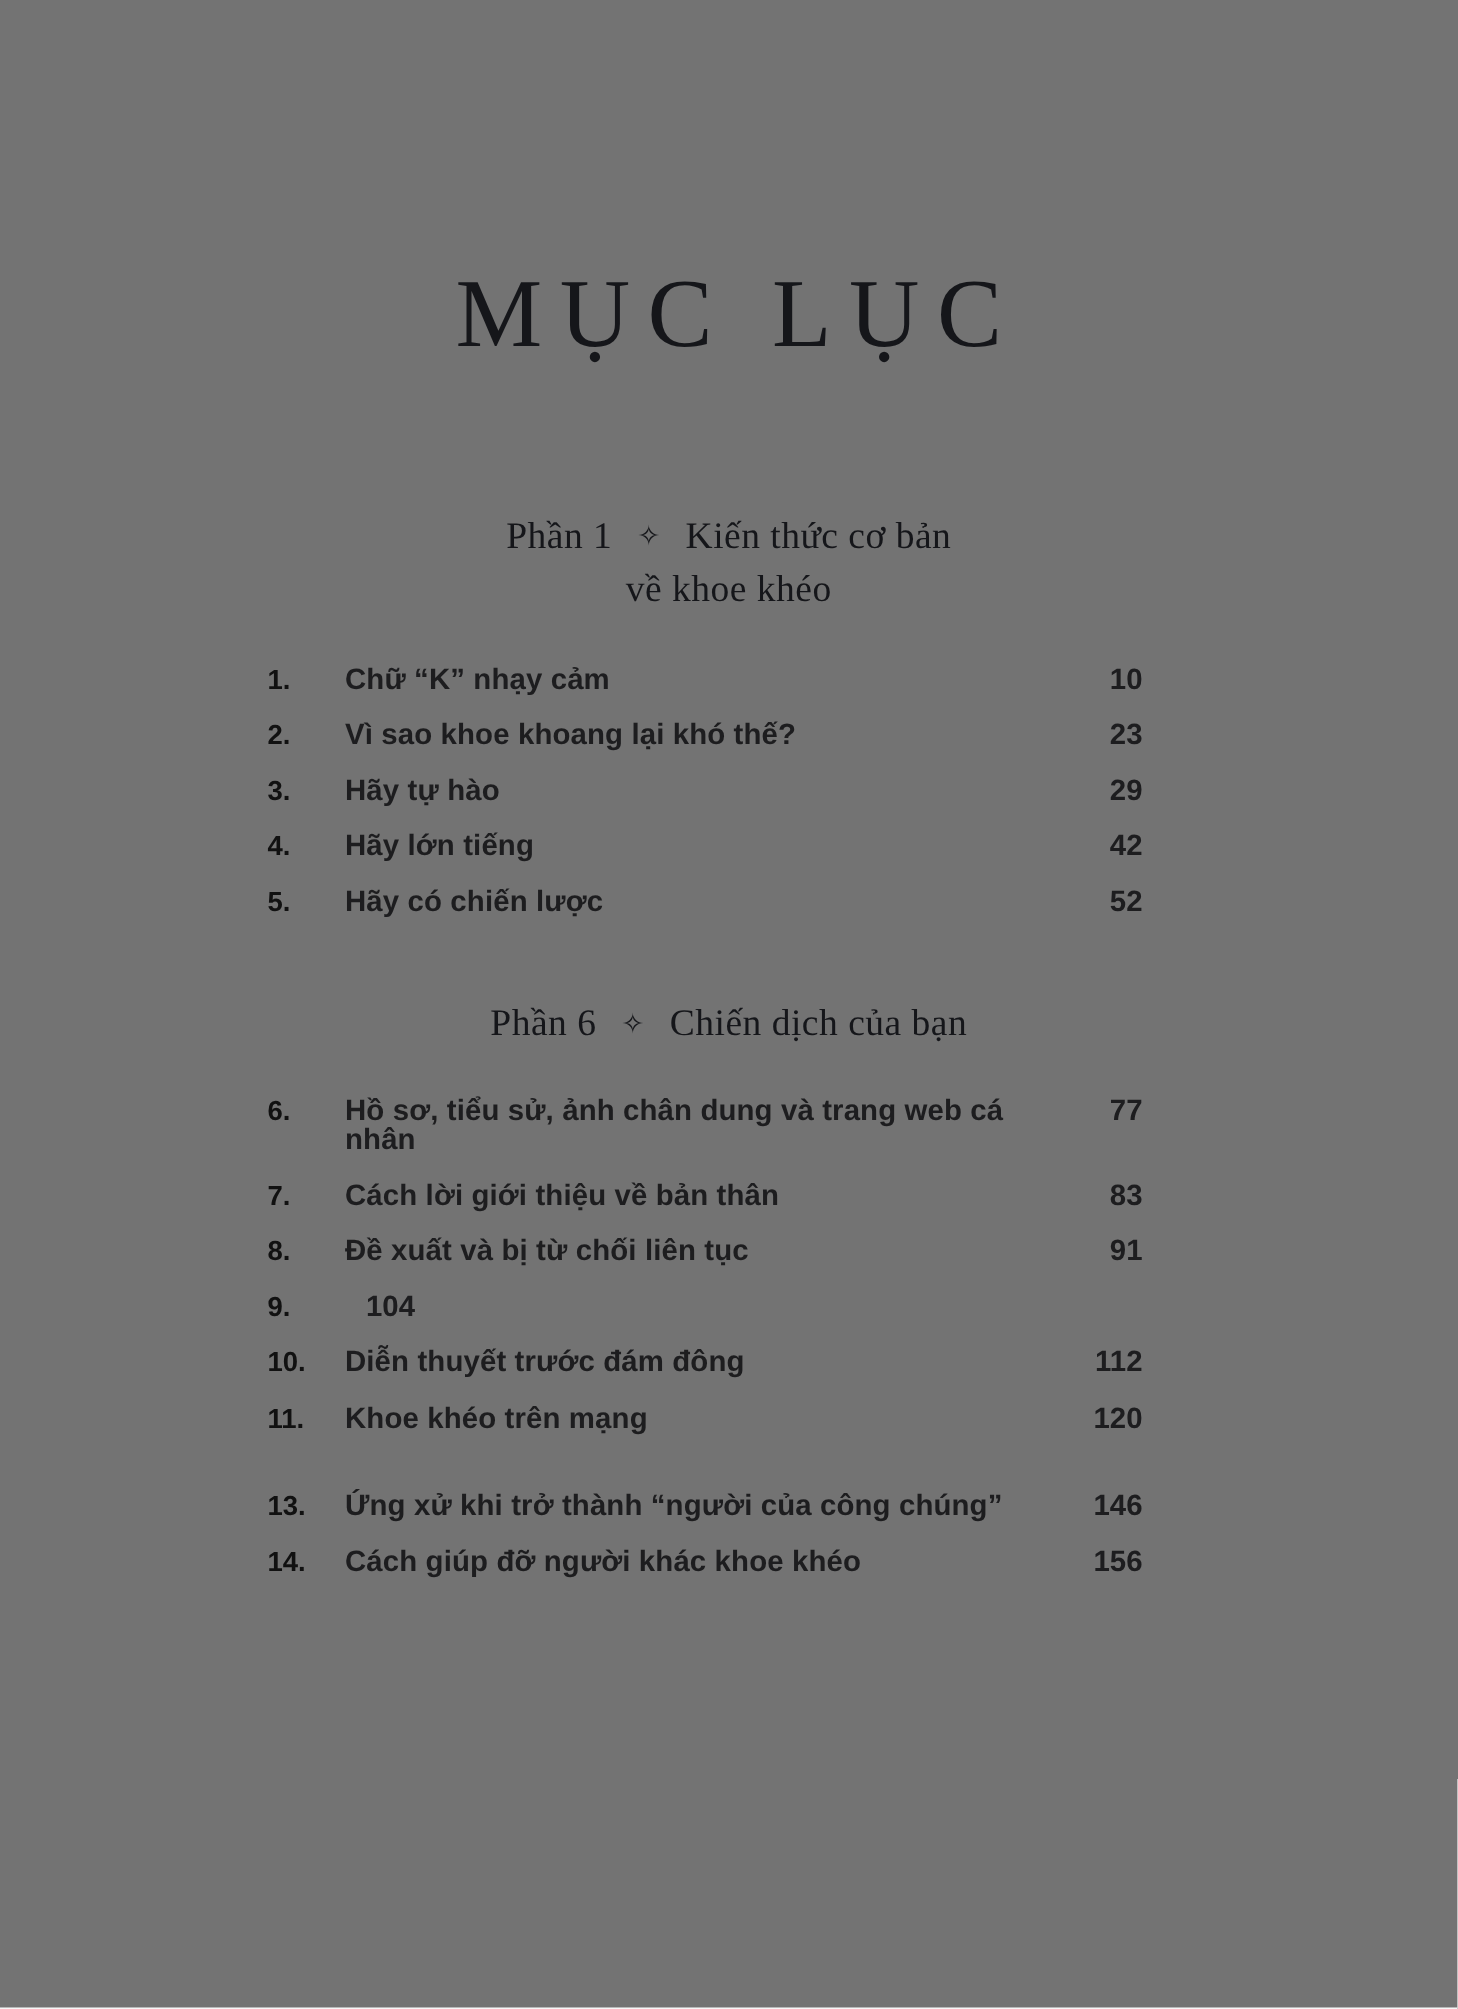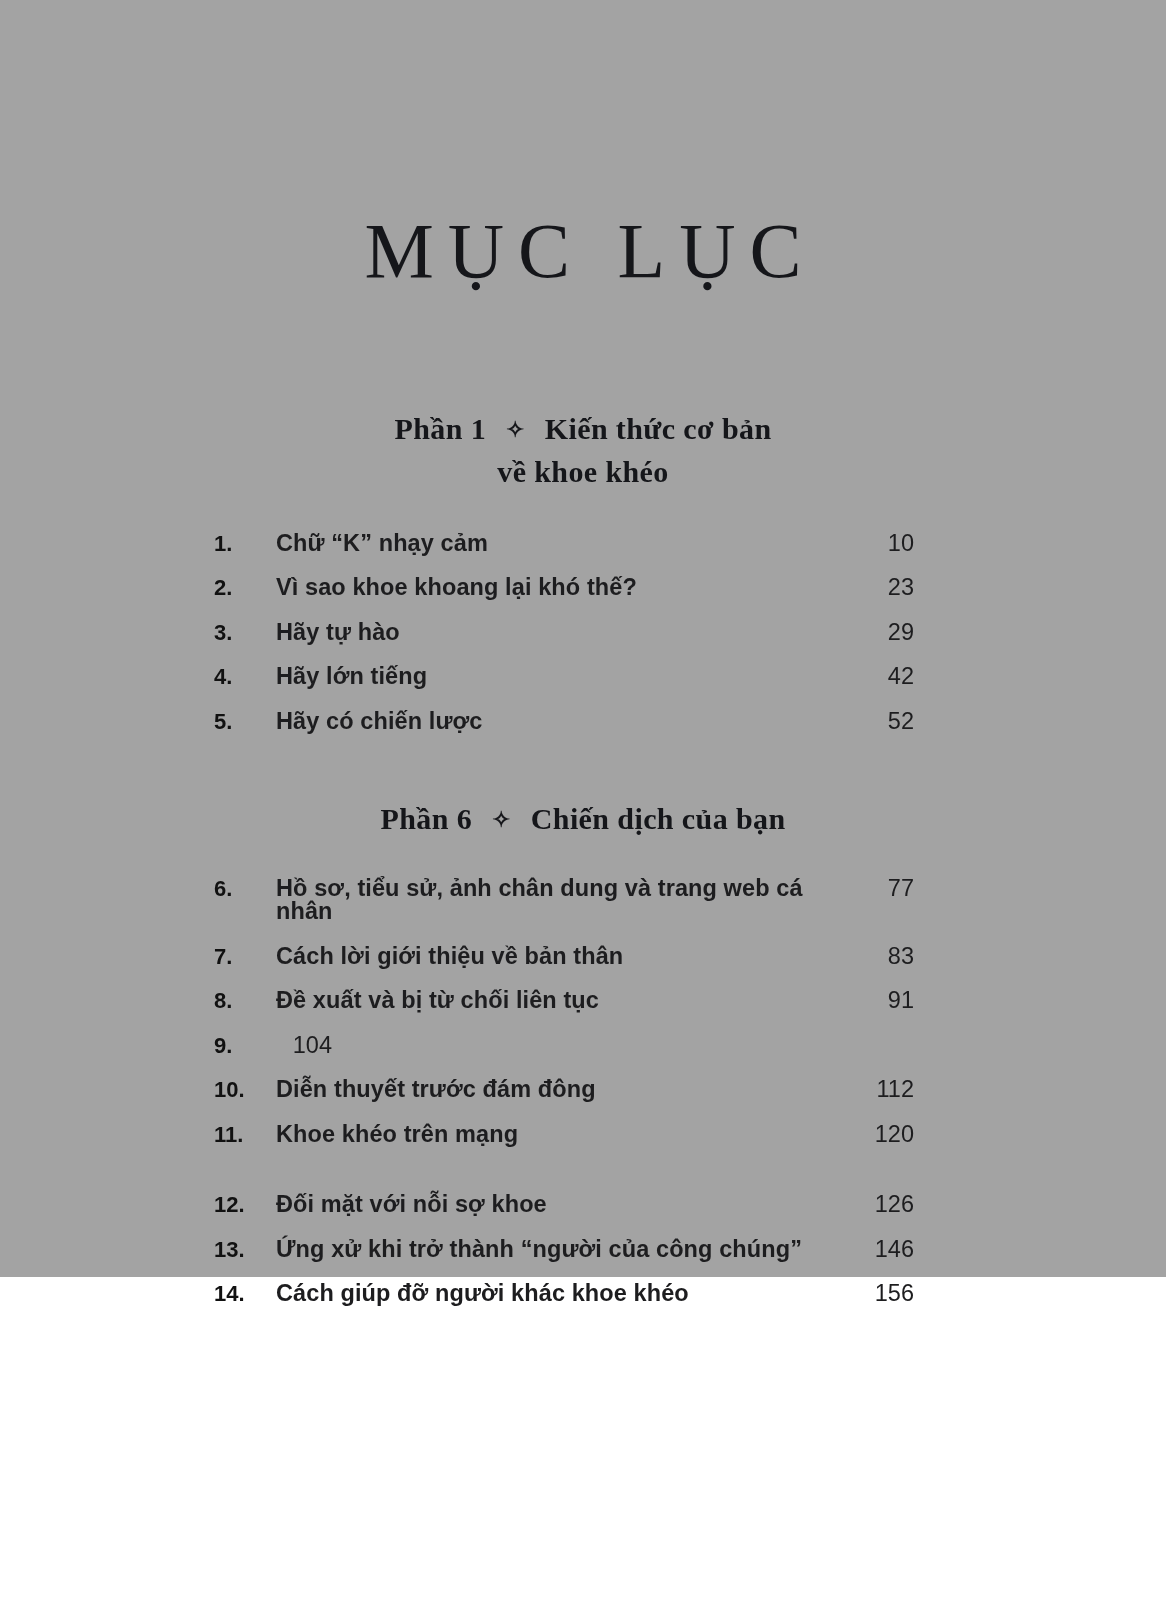--- a/index.html
+++ b/index.html
@@ -10,22 +10,22 @@
   body {
     width: 1166px;
     height: 1607px;
     font-family: "Liberation Sans", sans-serif;
     color: #1b1b1b;
     position: relative;
     overflow: hidden;
   }
   .page {
     width: 1166px;
-    height: 1277px;
-    background: #a3a3a3;
+    height: 1606px;
+    background: #737373;
     box-sizing: border-box;
     padding: 0;
     position: relative;
   }
 
   
   .toc-title {
     text-align: center;
     font-family: "Liberation Serif", serif;
     font-size: 78px;
@@ -41,21 +41,21 @@
   
   .part {
     margin-top: 0;
   }
   .part-heading {
     font-family: "Liberation Serif", serif;
     font-size: 30px;
     color: #15161a;
     text-align: center;
     line-height: 1.42;
-    font-weight: 700;
+    font-weight: 400;
     letter-spacing: 0.4px;
   }
   .part-heading .sep {
     font-size: 22px;
     vertical-align: 2px;
     padding: 0 12px;
     color: #15161a;
   }
   .part-1 .part-heading {
     margin: 0;
@@ -102,21 +102,21 @@
   }
   .entry-title {
     flex: 1 1 auto;
     font-weight: 700;
     letter-spacing: 0.1px;
   }
   .entry-page {
     flex: 0 0 auto;
     width: 56px;
     text-align: right;
-    font-weight: 400;
+    font-weight: 700;
   }
 </style>
 </head>
 <body>
 
 <div class="page">
 
   <h1 class="toc-title">MỤC LỤC</h1>
 
   <section class="part part-1">
@@ -191,25 +191,20 @@
         <span class="entry-num">11.</span>
         <span class="entry-title">Khoe khéo trên mạng</span>
         <span class="entry-page">120</span>
       </li>
     </ul>
   </section>
 
   <section class="part part-3">
     <ul class="entries">
       <li class="entry">
-        <span class="entry-num">12.</span>
-        <span class="entry-title">Đối mặt với nỗi sợ khoe</span>
-        <span class="entry-page">126</span>
-      </li>
-      <li class="entry">
         <span class="entry-num">13.</span>
         <span class="entry-title">Ứng xử khi trở thành “người của công chúng”</span>
         <span class="entry-page">146</span>
       </li>
       <li class="entry">
         <span class="entry-num">14.</span>
         <span class="entry-title">Cách giúp đỡ người khác khoe khéo</span>
         <span class="entry-page">156</span>
       </li>
     </ul>

